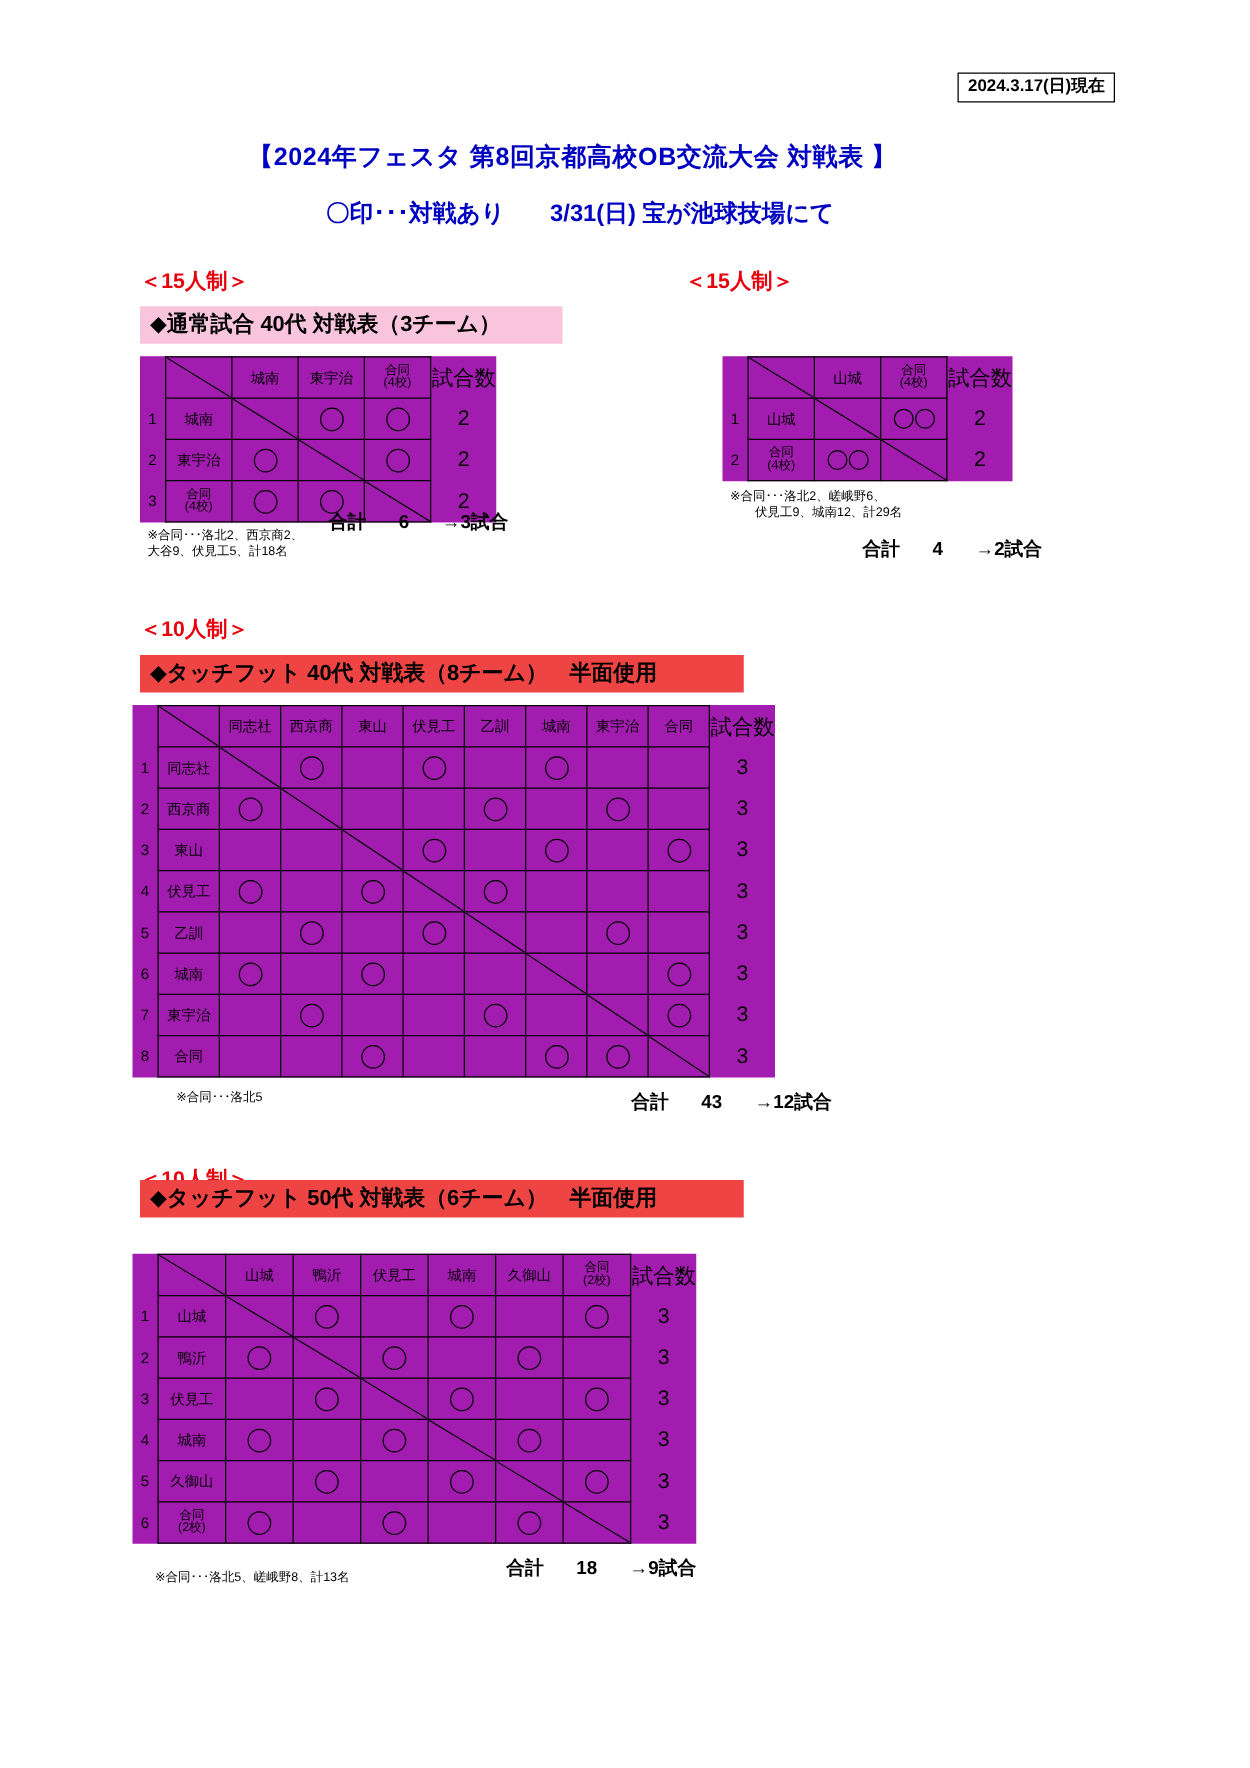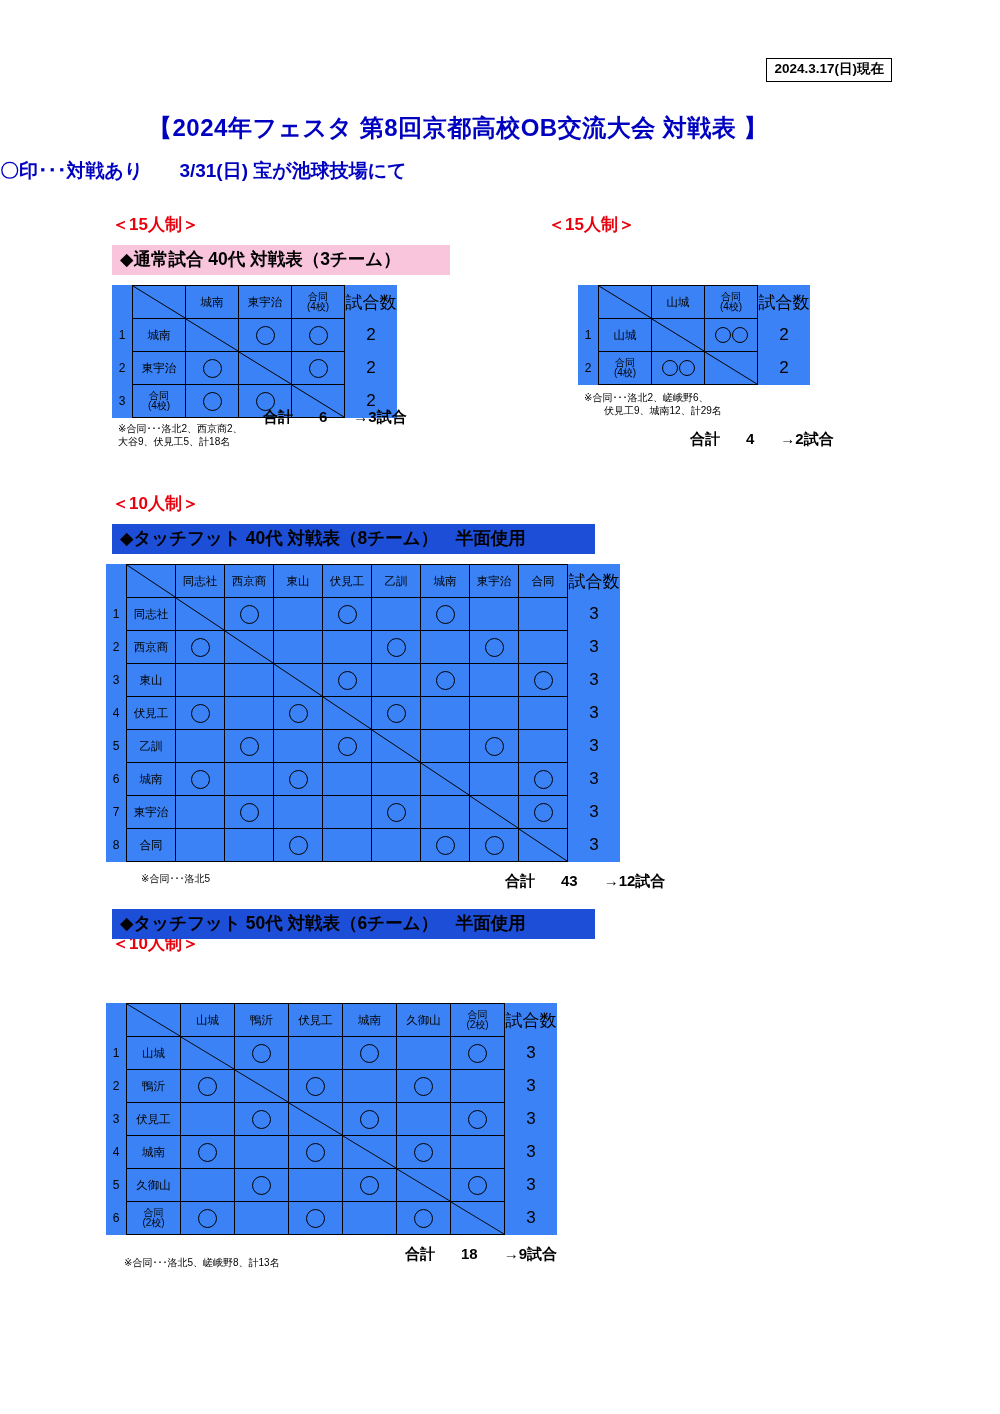--- a/index.html
+++ b/index.html
@@ -33,31 +33,31 @@
     background: #fff;
     line-height: 1.1;
   }
   
   .main-title {
     position: absolute;
     top: 112px;
     left: 0;
     width: 916px;
     text-align: center;
-    font-size: 24px;
+    font-size: 20px;
     font-weight: bold;
     color: #0000c0;
     letter-spacing: 0.5px;
   }
   .sub-title {
     position: absolute;
     top: 158px;
     left: 0;
     width: 928px;
-    text-align: left;
+    text-align: center;
     font-size: 19px;
     font-weight: bold;
     color: #0000c0;
   }
   .sub-title .gap { display:inline-block; width: 36px; }
   
   .sec-label {
     position: absolute;
     font-size: 17px;
     font-weight: bold;
@@ -65,27 +65,27 @@
   }
   .sec-head {
     position: absolute;
     font-size: 17.5px;
     font-weight: bold;
     padding: 4px 10px 5px 8px;
     white-space: nowrap;
     line-height: 1.2;
   }
   .sec-head.pink { background: #f9c5dd; }
-  .sec-head.cyan { background: #1d4ed8; }
+  .sec-head.cyan { background: #ef4444; }
 
   
   table.matrix {
     position: absolute;
     border-collapse: collapse;
-    background: #3b82f6;
+    background: #a21caf;
   }
   table.matrix td {
     border: 1px solid #000;
     text-align: center;
     vertical-align: middle;
     font-size: 11.5px;
     padding: 0;
     height: 32px;
   }
   table.matrix td.no {
@@ -434,21 +434,21 @@
     </tr>
   </tbody>
     </table>
 
   <div class="note" style="top:873px; left:112px;margin-left:29px;">※合同･･･洛北5</div>
   <div class="total" style="top:872px; left:505px;">
     <span>合計</span><span class="sp1"></span><span>43</span><span class="sp2"></span><span>→12試合</span>
   </div>
 
   <div class="sec-label" style="top:932px; left:112px;">＜10人制＞</div>
-  <div class="sec-head cyan" style="top:909px; left:112px; width:465px;">◆タッチフット 50代 対戦表（6チーム）　半面使用</div>
+  <div class="sec-head cyan" style="top:944px; left:112px; width:465px;">◆タッチフット 50代 対戦表（6チーム）　半面使用</div>
 
   <table class="matrix" style="top:1003px; left:106px;">
     <tbody>
         <tr>
       <td class="no"></td>
       <td class="diag" style="width:53px;">
         <svg class="slash" viewBox="0 0 53 36" preserveAspectRatio="none">
               <line x1="0" y1="0" x2="53" y2="36" stroke="#000" stroke-width="1"></line>
             </svg>
       </td>

